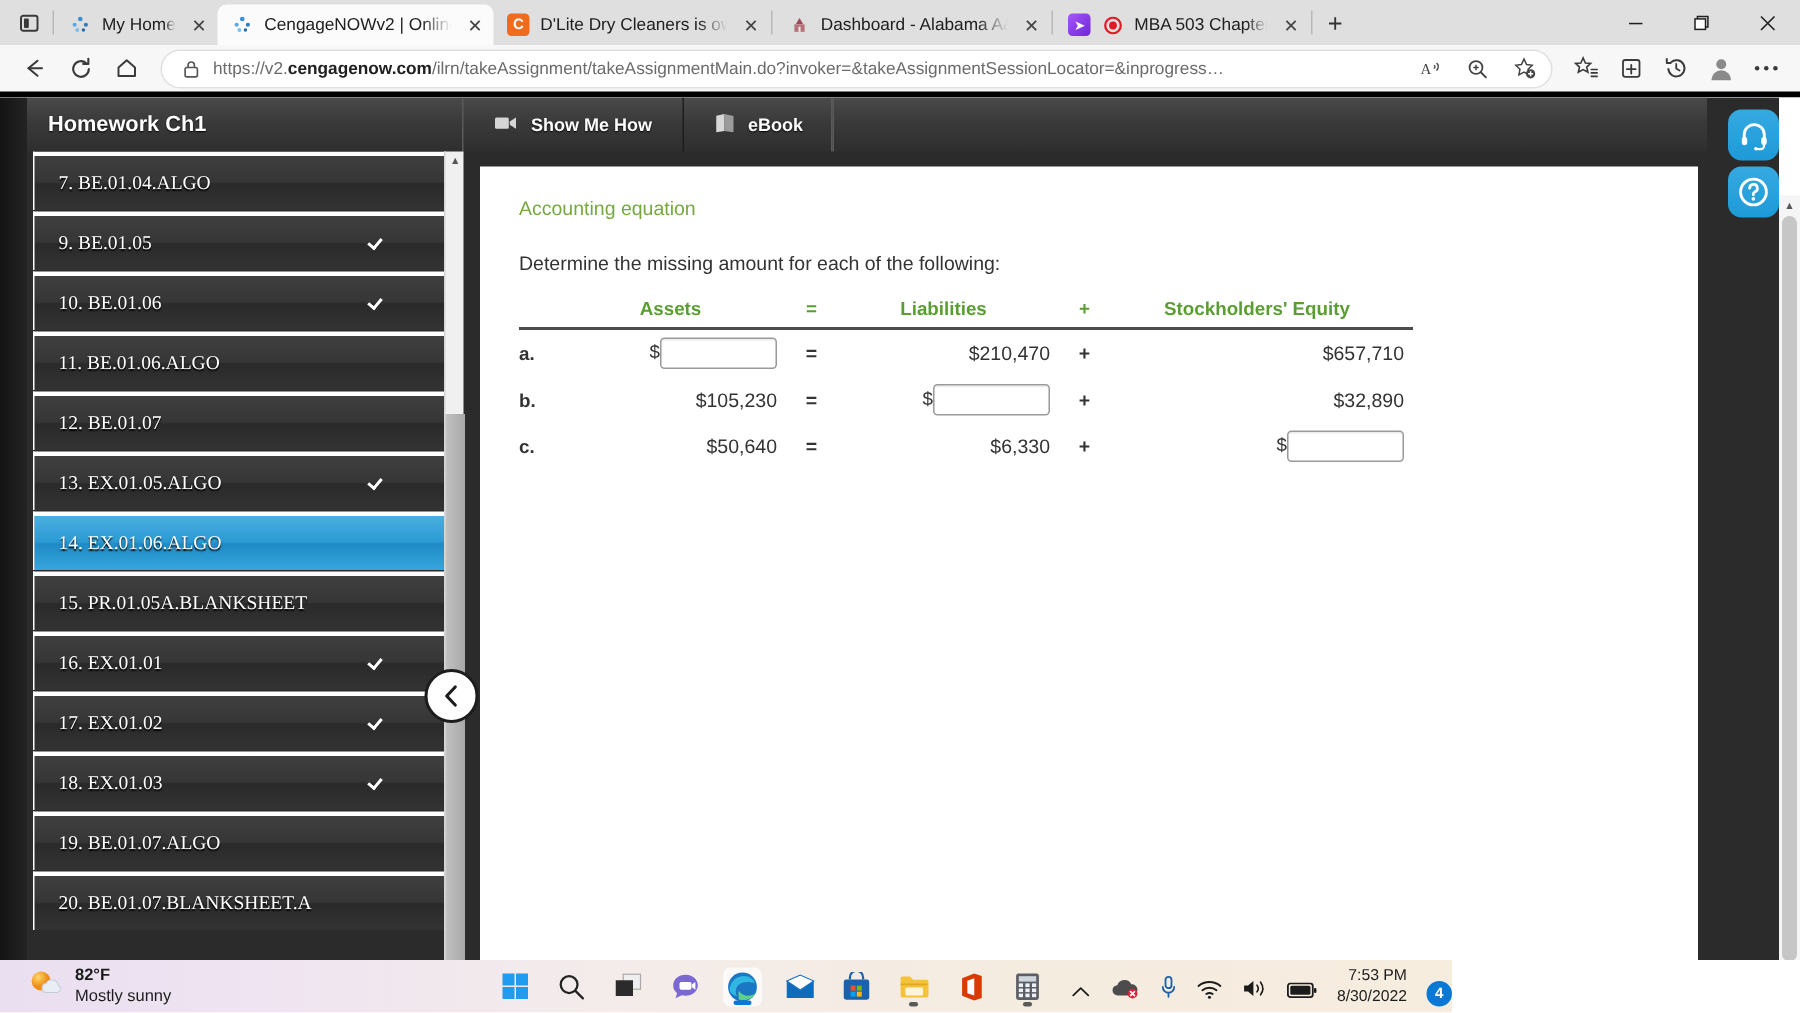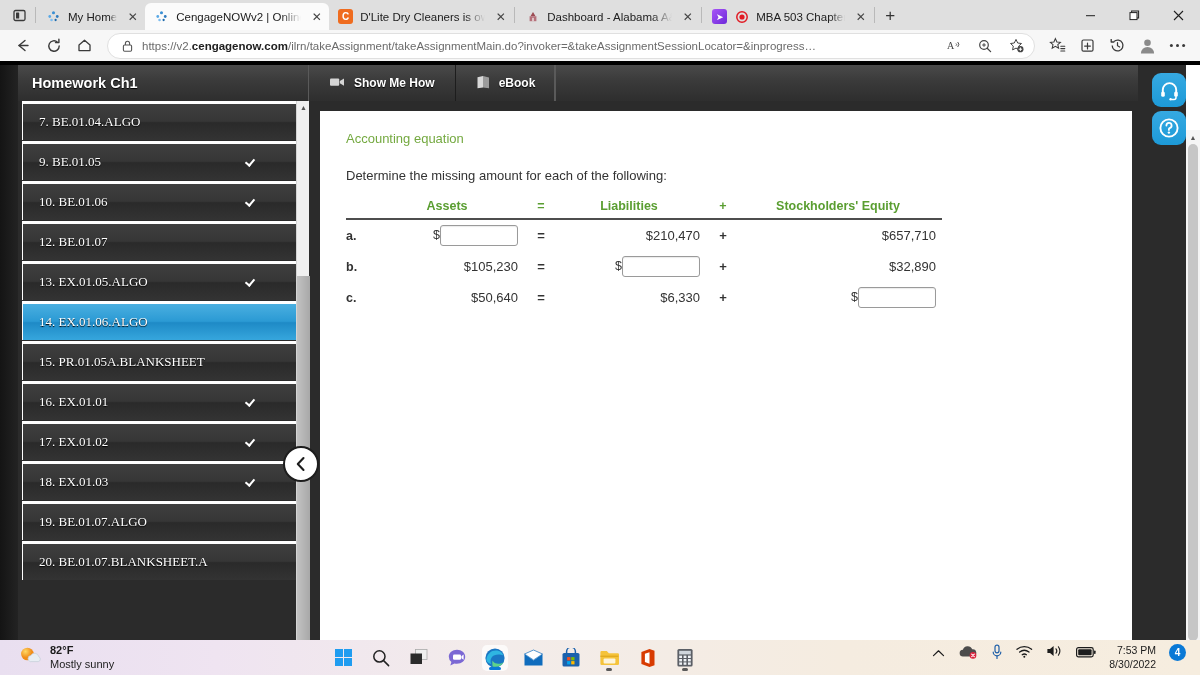--- a/index.html
+++ b/index.html
@@ -230,21 +230,21 @@
     width: 14px; height: 14px; display: flex; align-items: center;
     justify-content: center; font-size: 7px; color: #555;
   }
   .br-sb-thumb {
     position: absolute; left: 2px; top: 14px; width: 10px; height: 497px;
     background: #c6c6c6; border-radius: 5px;
   }
 
   
   .taskbar {
-    position: absolute; left: 0; top: 640px; width: 1200px; height: 35px;
+    position: absolute; left: 0; top: 640px; width: 968px; height: 35px;
     background: linear-gradient(to right,#e9dff0 0%,#efe4f1 18%,#f3ecea 42%,#f5ece0 70%,#f6eddf 100%);
     display: flex; align-items: center;
   }
   .tb-weather {
     display: flex; align-items: center; gap: 9px; padding-left: 18px;
     width: 330px; flex: 0 0 auto;
   }
   .tb-weather-txt { font-size: 11px; color: #1c1c1c; line-height: 1.25; }
   .tb-weather-txt b { font-weight: bold; }
   .tb-center {
@@ -257,22 +257,22 @@
   .tb-icon.active { background: rgba(255,255,255,.72); }
   .tb-icon.active:after {
     content:''; position:absolute; left:7px; bottom:1px;
     width:12px; height:3px; border-radius:2px; background:#0a79d6;
   }
   .tb-icon.run:after {
     content:''; position:absolute; left:10px; bottom:0px;
     width:6px; height:3px; border-radius:2px; background:#5a5a5a;
   }
   .tb-right {
-    margin-left: auto; display: flex; align-items: flex-start;
-    gap: 13px; padding-right: 14px; flex: 0 0 auto;
+    margin-left: auto; display: flex; align-items: flex-end;
+    gap: 13px; flex: 0 0 auto;
   }
   .tb-clock {
     font-size: 10.5px; color: #1c1c1c; text-align: right; line-height: 1.3;
   }
   .tb-badge {
     width: 17px; height: 17px; border-radius: 50%; background: #0a79d6;
     color: #fff; font-size: 10px; display: flex;
     align-items: center; justify-content: center; font-weight: bold;
   }
 </style>
@@ -490,20 +490,24 @@
             <span class="cg-item-label">7. BE.01.04.ALGO</span>
             <span class="cg-status"><span class="cg-dot"></span></span>
           </div>
           <div class="cg-item">
             <span class="cg-item-label">9. BE.01.05</span>
             <span class="cg-status"><span class="cg-check"></span></span>
           </div>
           <div class="cg-item">
             <span class="cg-item-label">10. BE.01.06</span>
             <span class="cg-status"><span class="cg-check"></span></span>
+          </div>
+          <div class="cg-item">
+            <span class="cg-item-label">11. BE.01.06.ALGO</span>
+            <span class="cg-status"><span class="cg-dot"></span></span>
           </div>
           <div class="cg-item">
             <span class="cg-item-label">12. BE.01.07</span>
             <span class="cg-status"><span class="cg-dot"></span></span>
           </div>
           <div class="cg-item">
             <span class="cg-item-label">13. EX.01.05.ALGO</span>
             <span class="cg-status"><span class="cg-check"></span></span>
           </div>
           <div class="cg-item selected">

